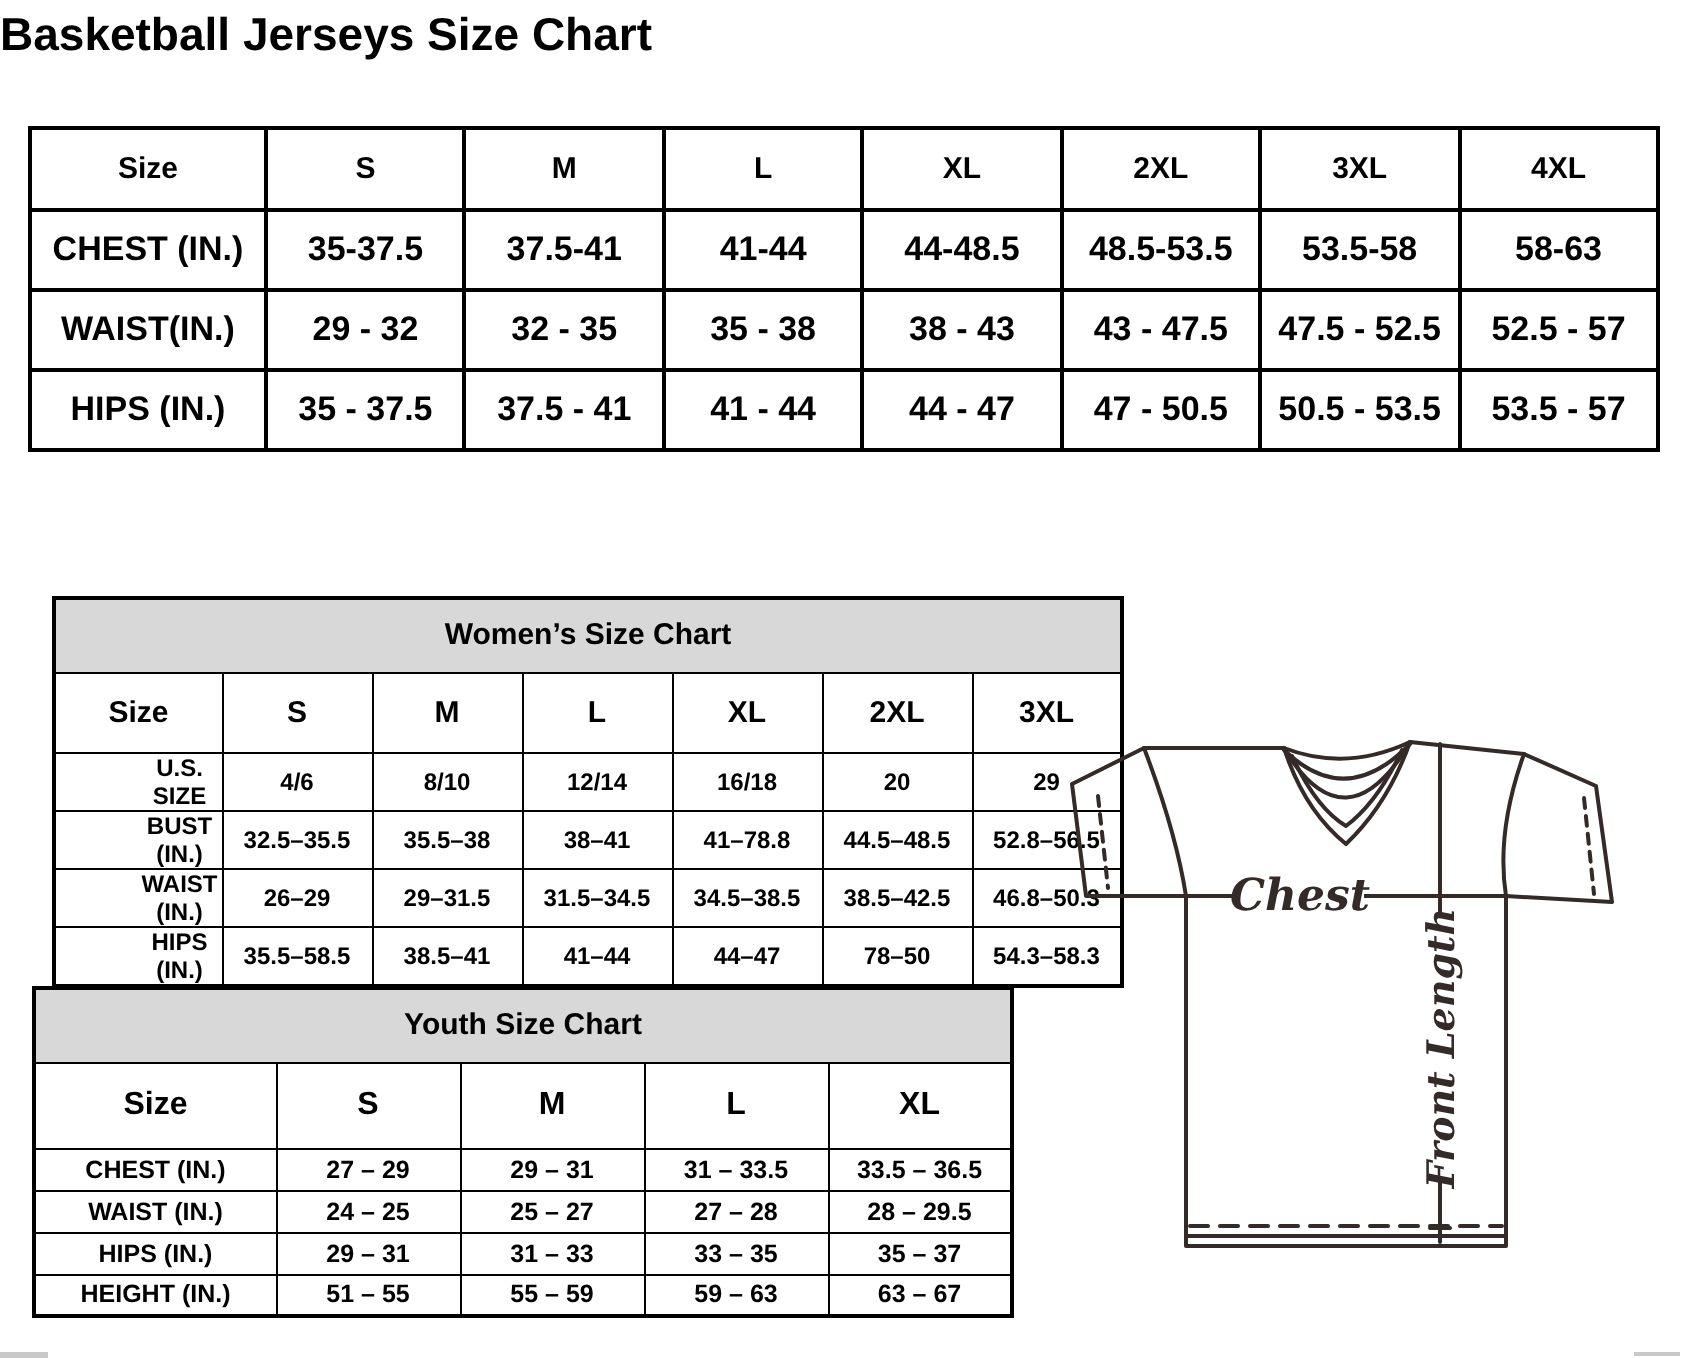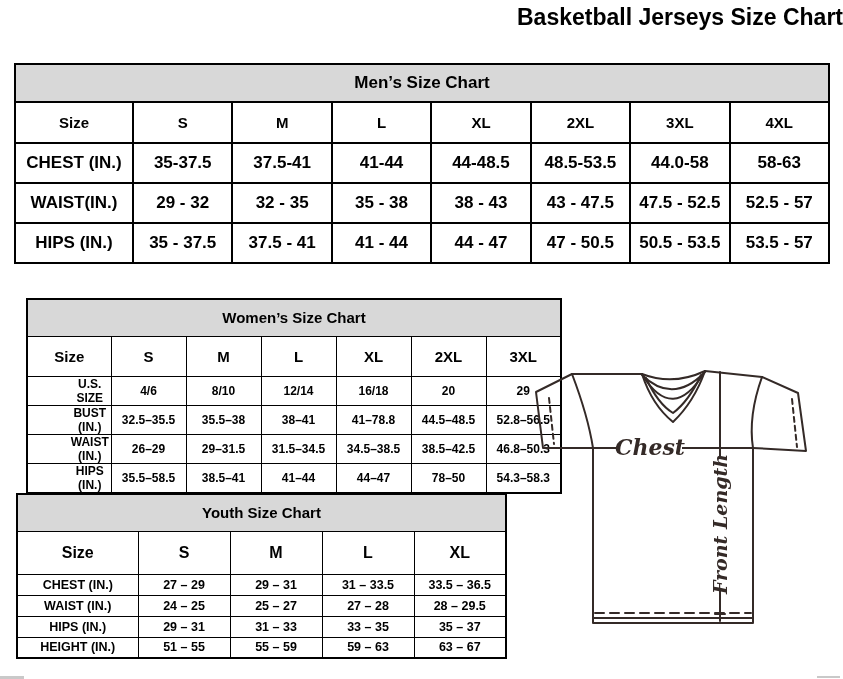--- a/index.html
+++ b/index.html
@@ -3,21 +3,21 @@
 <meta charset="utf-8">
 <style>
   * { margin:0; padding:0; box-sizing:border-box; }
   html,body { width:843px; height:679px; }
   body {
     position:relative; background:#ffffff; overflow:hidden;
     font-family:"Liberation Sans", sans-serif; color:#000;
   }
   .page-title {
     position:absolute; top:4px; left:0; width:100%;
-    text-align:right; font-size:23px; font-weight:bold; letter-spacing:0px;
+    text-align:left; font-size:23px; font-weight:bold; letter-spacing:0px;
   }
   table.size-table {
     position:absolute; border-collapse:collapse; table-layout:fixed;
     text-align:center; background:#fff; border:2px solid #000;
   }
   .size-table th, .size-table td {
     border:1px solid #000; font-weight:bold; vertical-align:middle; padding:0;
   }
   th.cap { background:#d8d8d8; }
 
@@ -68,41 +68,38 @@
       <col class="lblcol">
       <col>
       <col>
       <col>
       <col>
       <col>
       <col>
       <col>
     </colgroup>
     <tbody>
-      <tr>
-        <th class="cap" colspan="8">Men’s Size Chart</th>
-      </tr>
       <tr class="hdr-row">
         <th>Size</th>
         <th>S</th>
         <th>M</th>
         <th>L</th>
         <th>XL</th>
         <th>2XL</th>
         <th>3XL</th>
         <th>4XL</th>
       </tr>
       <tr class="data-row">
         <th class="rowlbl">CHEST (IN.)</th>
         <td>35-37.5</td>
         <td>37.5-41</td>
         <td>41-44</td>
         <td>44-48.5</td>
         <td>48.5-53.5</td>
-        <td>44.0-58</td>
+        <td>53.5-58</td>
         <td>58-63</td>
       </tr>
       <tr class="data-row">
         <th class="rowlbl">WAIST(IN.)</th>
         <td>29 - 32</td>
         <td>32 - 35</td>
         <td>35 - 38</td>
         <td>38 - 43</td>
         <td>43 - 47.5</td>
         <td>47.5 - 52.5</td>

